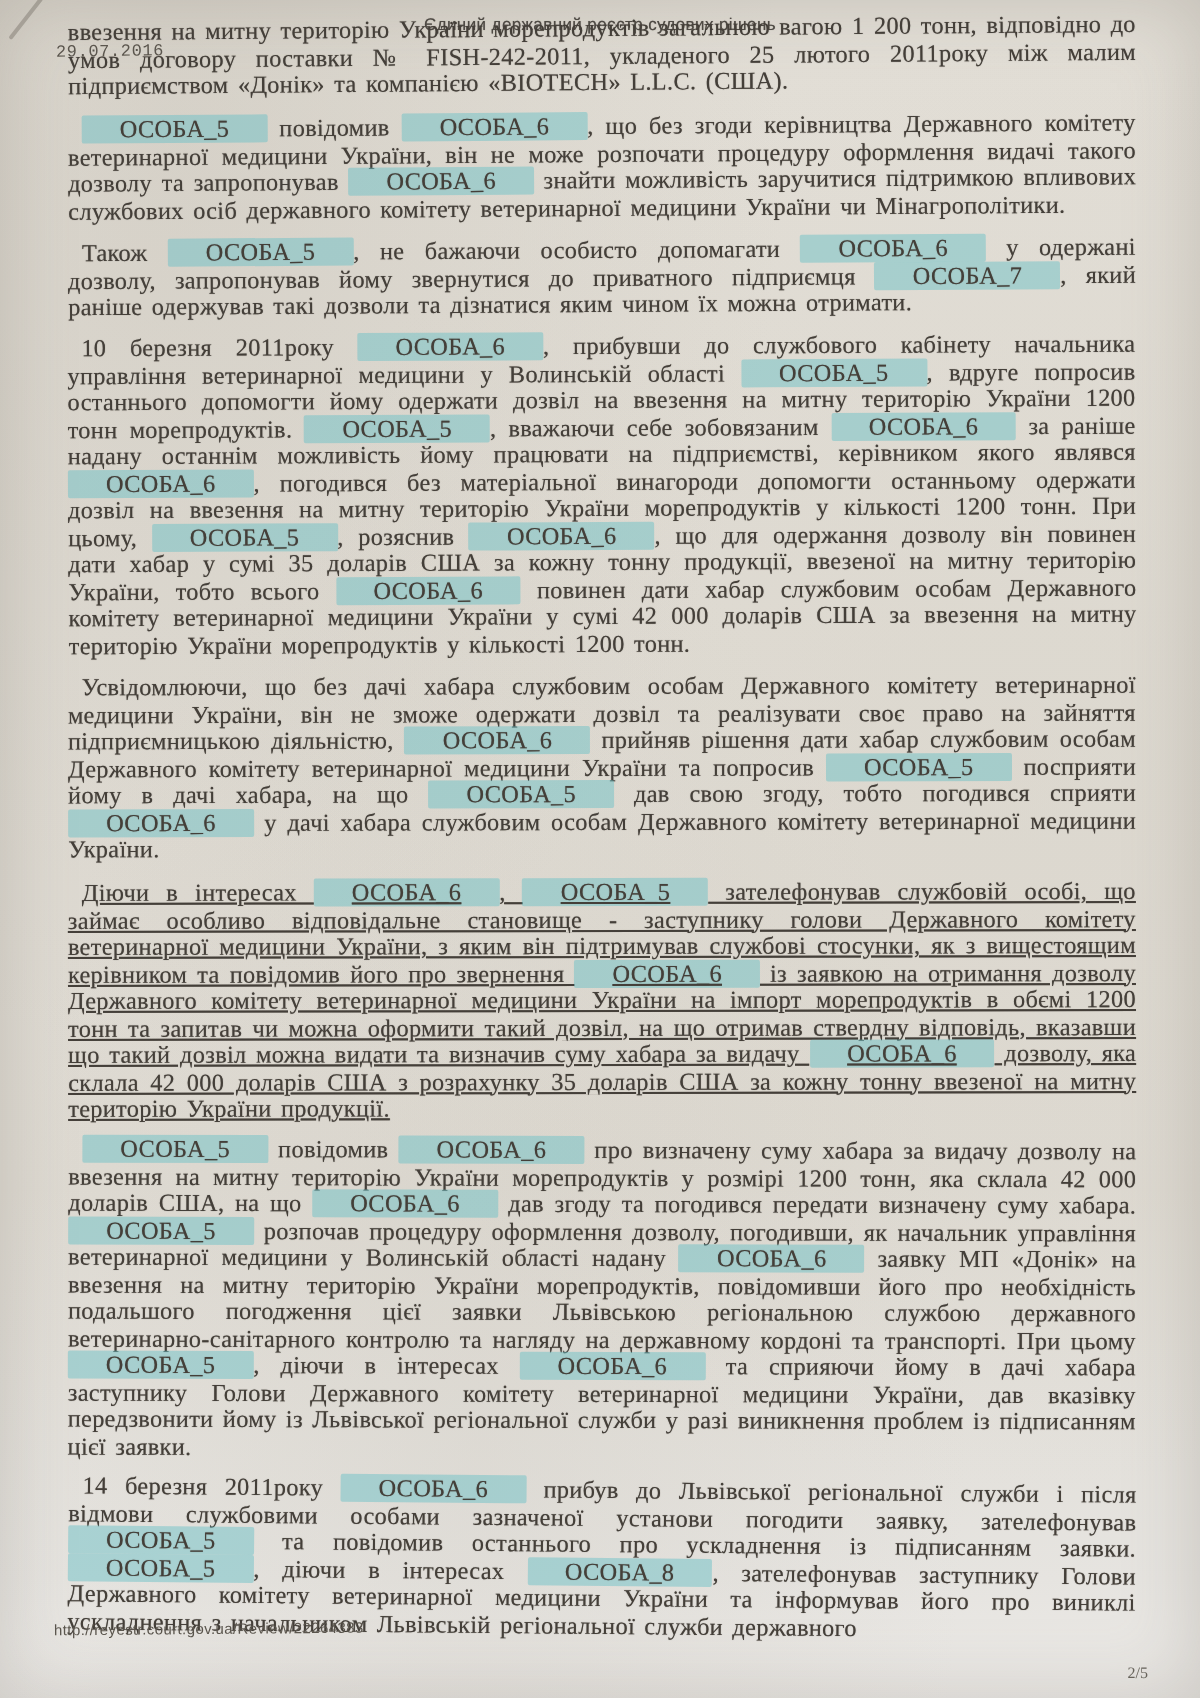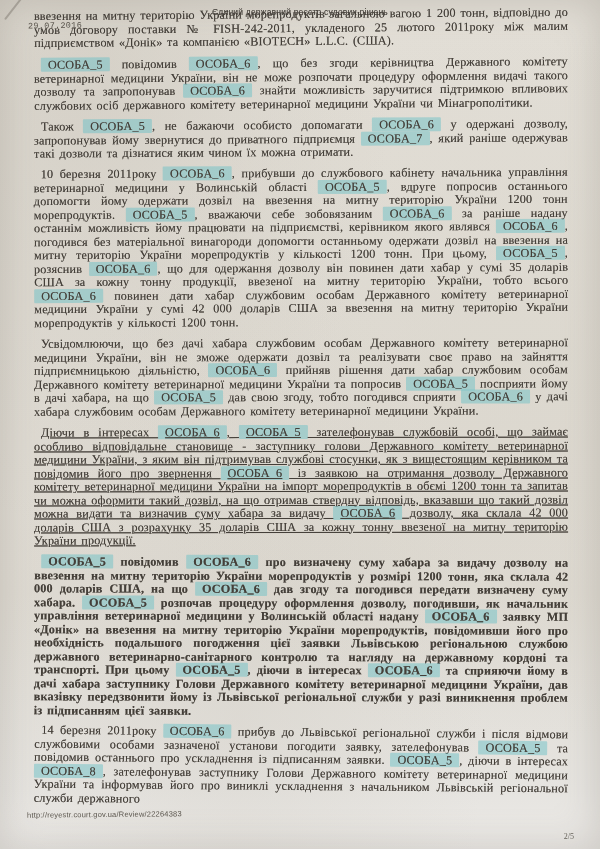--- a/index.html
+++ b/index.html
@@ -41,25 +41,25 @@
     text-shadow:0 0 0.45px rgba(68,63,57,0.65);
   }
   .doc-body p{margin:0 0 8px 0;text-indent:7px;}
   .doc-body p.no-indent{text-indent:0;}
   .doc-body p:nth-of-type(1){transform:rotate(-0.45deg);}
   .doc-body p:nth-of-type(2){transform:rotate(-0.4deg);}
   .doc-body p:nth-of-type(3){transform:rotate(-0.35deg);}
   .doc-body p:nth-of-type(4){transform:rotate(-0.25deg);}
   .doc-body p:nth-of-type(5){transform:rotate(-0.15deg);}
   .doc-body p:nth-of-type(6){transform:rotate(-0.1deg);text-decoration:underline;}
-  .doc-body p:nth-of-type(7){transform:rotate(0.15deg);font-weight:bold;}
+  .doc-body p:nth-of-type(7){transform:rotate(0.15deg);}
   .doc-body p:nth-of-type(8){transform:rotate(0.5deg);margin-top:4px;}
   .entity{
     background:rgba(104,192,199,0.48);
-    padding:0 7px;border-radius:1px;
+    padding:0 19px;border-radius:1px;
   }
   .ftr-url{
     position:absolute;left:27px;top:810px;
     font-family:"Liberation Sans","DejaVu Sans",sans-serif;
     font-size:7.5px;color:#5a554d;letter-spacing:0.2px;
     transform:rotate(-0.5deg);
   }
   .ftr-page{
     position:absolute;right:26px;top:832px;
     font-family:Liberation Serif, serif;

